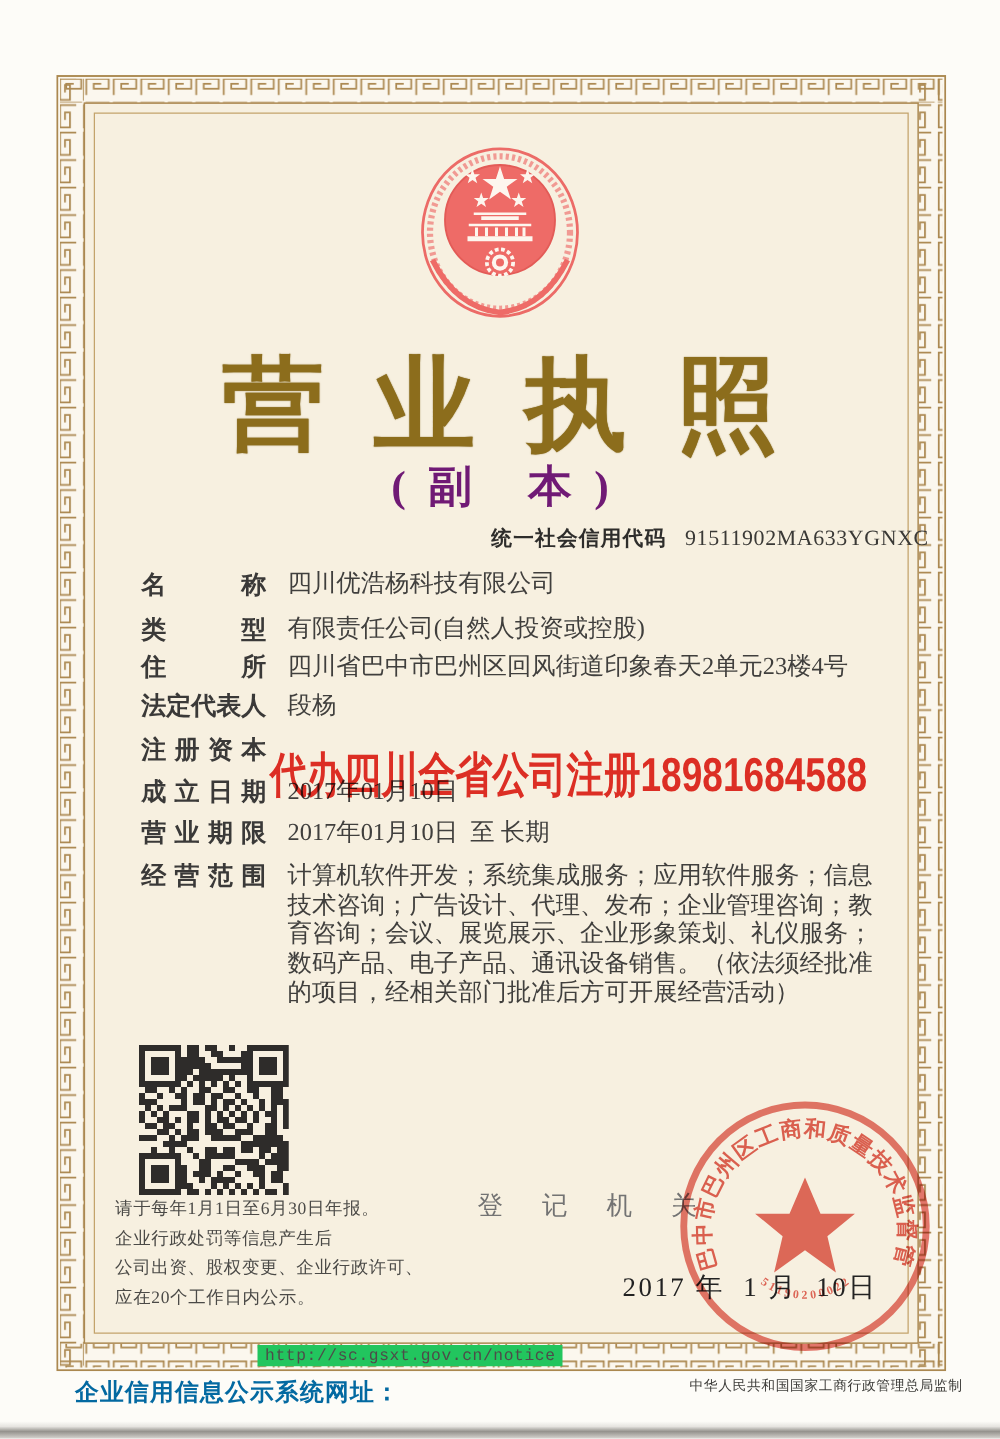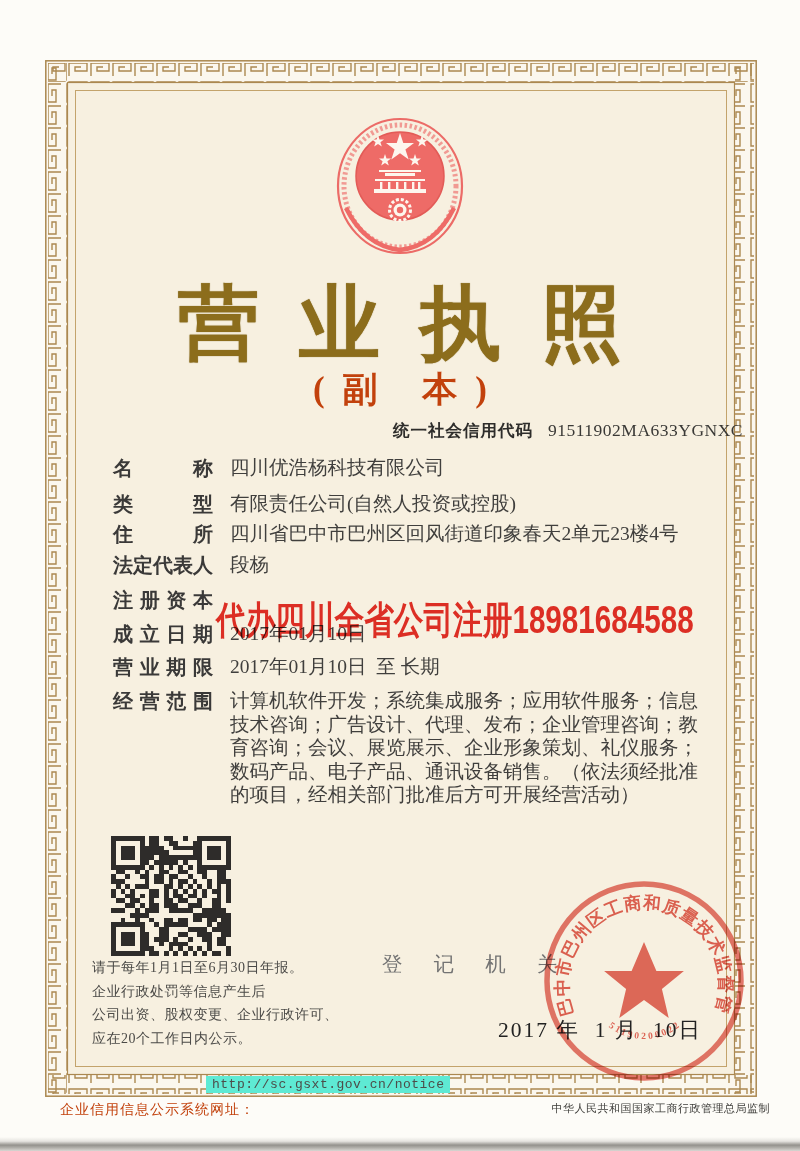--- a/index.html
+++ b/index.html
@@ -8,21 +8,21 @@
         font-family:"Liberation Serif","DejaVu Serif",serif;color:#3a3a3a;}
   
   .frame{position:absolute;left:45px;top:60px;width:712px;height:1037px;}
   
   .emblem{position:absolute;left:333px;top:110px;width:134px;height:158px;}
   
   .title{position:absolute;top:270px;left:50%;transform:translateX(calc(-50% + 20px));
          font-size:81px;font-weight:900;letter-spacing:40px;white-space:nowrap;
          color:#8c6d1c;text-shadow:0 0 1px #7a5d14;}
   .subtitle{position:absolute;top:366px;left:50%;transform:translateX(calc(-50% + 9px));
-         font-size:35px;font-weight:700;letter-spacing:18px;white-space:nowrap;color:#c2410c;}
+         font-size:35px;font-weight:700;letter-spacing:18px;white-space:nowrap;color:#701a75;}
   .credit{position:absolute;left:393px;top:420px;display:flex;gap:15px;align-items:baseline;}
   .credit-label{font-size:16.5px;font-weight:700;color:#2e2d2b;letter-spacing:1px;text-align:right;}
   .credit-value{font-size:17.5px;color:#3a3936;letter-spacing:.5px;}
   
   .row{position:absolute;left:113px;display:flex;align-items:flex-start;}
   .flabel{width:100px;font-size:20px;font-weight:700;color:#3a3938;flex:none;line-height:24px;}
   .jchars{display:flex;justify-content:space-between;}
   .fvalue{margin-left:17px;width:478px;font-size:19.5px;color:#403f3d;line-height:23.5px;white-space:pre-wrap;}
   
   .ad{position:absolute;left:216px;top:595px;font-family:"Liberation Sans","DejaVu Sans",sans-serif;
@@ -33,22 +33,22 @@
   .notes{position:absolute;left:92px;top:956px;font-size:14px;line-height:23.5px;color:#4b4a47;letter-spacing:.5px;}
   
   .registrar{position:absolute;left:382px;top:950px;font-size:20.5px;font-weight:400;
              letter-spacing:13px;color:#737373;white-space:nowrap;}
   .reg-date{position:absolute;left:498px;top:1015px;font-size:21.5px;color:#222;
             white-space:pre;letter-spacing:2px;font-family:Liberation Serif, serif;}
   .seal{position:absolute;left:540px;top:876px;width:208px;height:212px;
         mix-blend-mode:multiply;opacity:.88;}
   
   .border-url{position:absolute;left:206px;top:1076px;font-family:"Liberation Mono","DejaVu Sans Mono",monospace;
-              font-size:13px;color:#4d4c49;background:#5eead4;padding:1px 6px;letter-spacing:.5px;}
-  .footer-left{position:absolute;left:60px;top:1101px;font-size:14px;color:#c2410c;letter-spacing:1px;}
+              font-size:13px;color:#4d4c49;background:#22c55e;padding:1px 6px;letter-spacing:.5px;}
+  .footer-left{position:absolute;left:60px;top:1101px;font-size:19px;color:#0369a1;letter-spacing:1px;font-weight:bold;}
   .footer-right{position:absolute;right:30px;top:1101px;font-size:11px;color:#3d3c39;letter-spacing:.5px;}
   .page-edge{position:absolute;left:0;top:1137px;width:800px;height:14px;
              background:linear-gradient(180deg,#fdfcf8 0%,#e6e4e0 30%,#94928d 58%,#aeaca7 75%,#d9d7d3 100%);}
 </style>
 </head>
 <body>
 
 <div class="page">
 
   <svg class="frame" viewBox="0 0 712 1037" width="712" height="1037">

